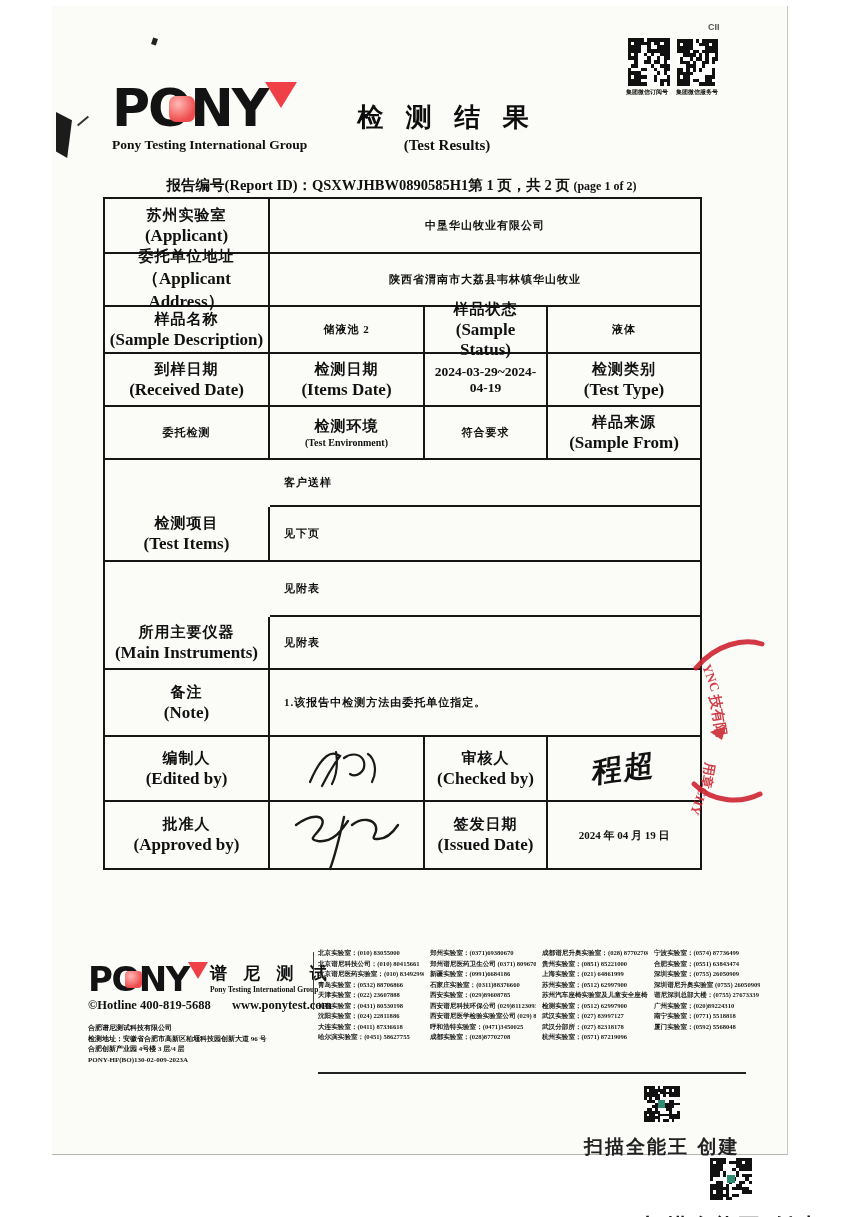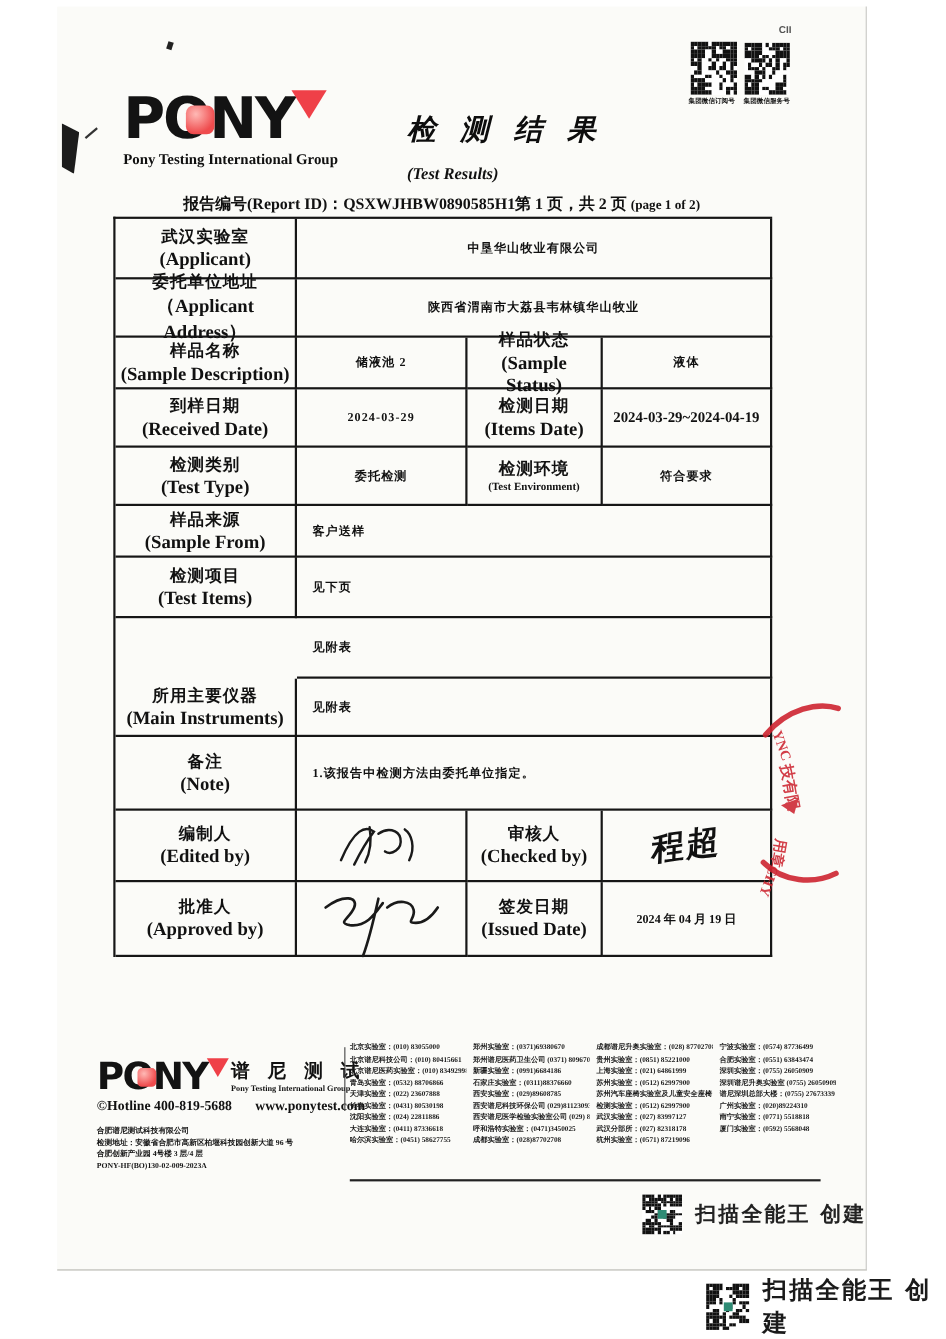--- a/index.html
+++ b/index.html
@@ -18,23 +18,23 @@
   
   #logo{left:112px;top:82px;width:200px;height:82px;}
   .pony-word{font-family:"DejaVu Sans","Liberation Sans",sans-serif;font-weight:900;
              font-size:52px;letter-spacing:-2px;color:#131313;line-height:1;position:relative;}
   .o-square{position:absolute;left:57px;top:14px;width:26px;height:26px;border-radius:7px;
             background:radial-gradient(circle at 35% 30%,#ffb9b5,#ef4b4d 70%);}
   .y-tri{position:absolute;left:153px;top:0px;width:0;height:0;
          border-left:16px solid transparent;border-right:16px solid transparent;
          border-top:26px solid #ef4048;}
   .logo-sub{font-size:13.5px;font-weight:700;margin-top:3px;letter-spacing:0px;color:#101010;}
-  #title-block{left:370px;top:100px;width:190px;text-align:left;font-style:italic;}
+  #title-block{left:352px;top:100px;width:190px;text-align:center;}
   #title-cn{font-size:26px;font-weight:700;letter-spacing:8px;color:#0d0d0d;}
-  #title-en{font-size:15px;font-weight:600;margin-top:16px;}
+  #title-en{font-size:15px;font-weight:600;margin-top:2px;}
   
   .qr{display:grid;grid-template-columns:repeat(13,1fr);grid-template-rows:repeat(13,1fr);
       background:#fff;}
   .qr div{background:#fff;}
   .qr div.on{background:#111;}
   #qr1{left:628px;top:38px;width:42px;height:48px;}
   #qr2{left:677px;top:39px;width:41px;height:47px;}
   .qr-label{font-size:6px;font-weight:700;color:#111;letter-spacing:0px;white-space:nowrap;}
   #qr1-label{left:626px;top:88px;}
   #qr2-label{left:676px;top:88px;}
@@ -72,21 +72,21 @@
   #footer-hot{font-size:12.5px;font-weight:700;margin-top:2px;white-space:nowrap;}
   #footer-hot .web{margin-left:18px;}
   #footer-addr{margin-top:10px;font-size:7px;font-weight:700;line-height:1.5;color:#151515;}
   #footer-divider{left:313px;top:952px;width:1px;height:58px;background:#444;}
   #labs{left:318px;top:948px;width:432px;display:flex;gap:6px;
         font-size:6.6px;font-weight:700;color:#1b1b1b;}
   .lab-col{line-height:1.6;white-space:nowrap;}
   .lab-col div{overflow:hidden;max-width:106px;text-overflow:clip;}
   #labs-rule{left:318px;top:1072px;width:428px;height:2px;background:#222;}
   
-  .scan-mark{display:flex;align-items:center;gap:12px;}
+  .scan-mark{display:flex;align-items:center;gap:12px;flex-direction:column;}
   #scanmark1{left:584px;top:1086px;}
   #scanmark1 .qr{width:36px;height:36px;}
   #scanmark1 .txt{font-size:19px;font-weight:600;color:#222;letter-spacing:2px;
                   font-family:"DejaVu Sans","Liberation Sans",sans-serif;}
   #scanmark2{left:642px;top:1158px;}
   #scanmark2 .qr{width:42px;height:42px;}
   #scanmark2 .txt{font-size:22px;font-weight:600;color:#1a1a1a;letter-spacing:2px;
                   font-family:"DejaVu Sans","Liberation Sans",sans-serif;}
   .qr-green{position:relative;}
   .qr-green::after{content:"";position:absolute;left:40%;top:40%;width:20%;height:20%;background:#2e8b74;}
@@ -460,21 +460,21 @@
 <div id="qr2-label" class="abs qr-label">集团微信服务号</div>
 
 <div id="reportid-row" class="abs">
   <div><span>报告编号(Report ID)：</span><span>QSXWJHBW0890585H1</span></div>
   <div id="page-info"><span>第 1 页，共 2 页</span> <span class="en">(page 1 of 2)</span></div>
 </div>
 
 <div id="info-table" class="abs">
 
   <div class="cell">
-    <div class="cn">武汉实验室</div>
+    <div class="cn">苏州实验室</div>
     <div class="en">(Applicant)</div>
   </div>
   <div class="cell span3">
     <div class="val">中垦华山牧业有限公司</div>
   </div>
 
   <div class="cell">
     <div class="cn">委托单位地址</div>
     <div class="en">（Applicant Address）</div>
   </div>
@@ -493,23 +493,20 @@
     <div class="cn">样品状态</div>
     <div class="en">(Sample Status)</div>
   </div>
   <div class="cell">
     <div class="val">液体</div>
   </div>
 
   <div class="cell">
     <div class="cn">到样日期</div>
     <div class="en">(Received Date)</div>
-  </div>
-  <div class="cell">
-    <div class="val">2024-03-29</div>
   </div>
   <div class="cell">
     <div class="cn">检测日期</div>
     <div class="en">(Items Date)</div>
   </div>
   <div class="cell">
     <div class="val" style="font-size:13.5px;letter-spacing:0;">2024-03-29~2024-04-19</div>
   </div>
 
   <div class="cell">

